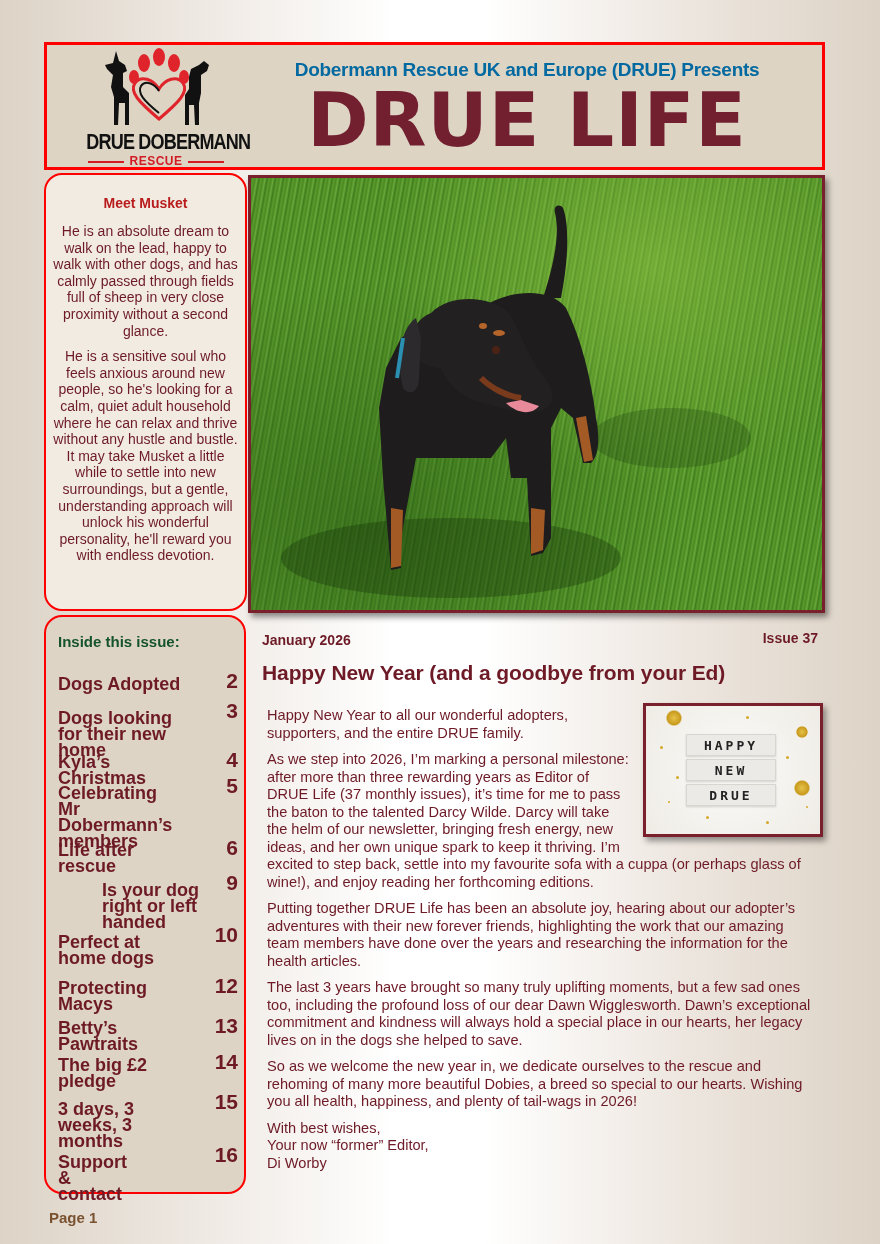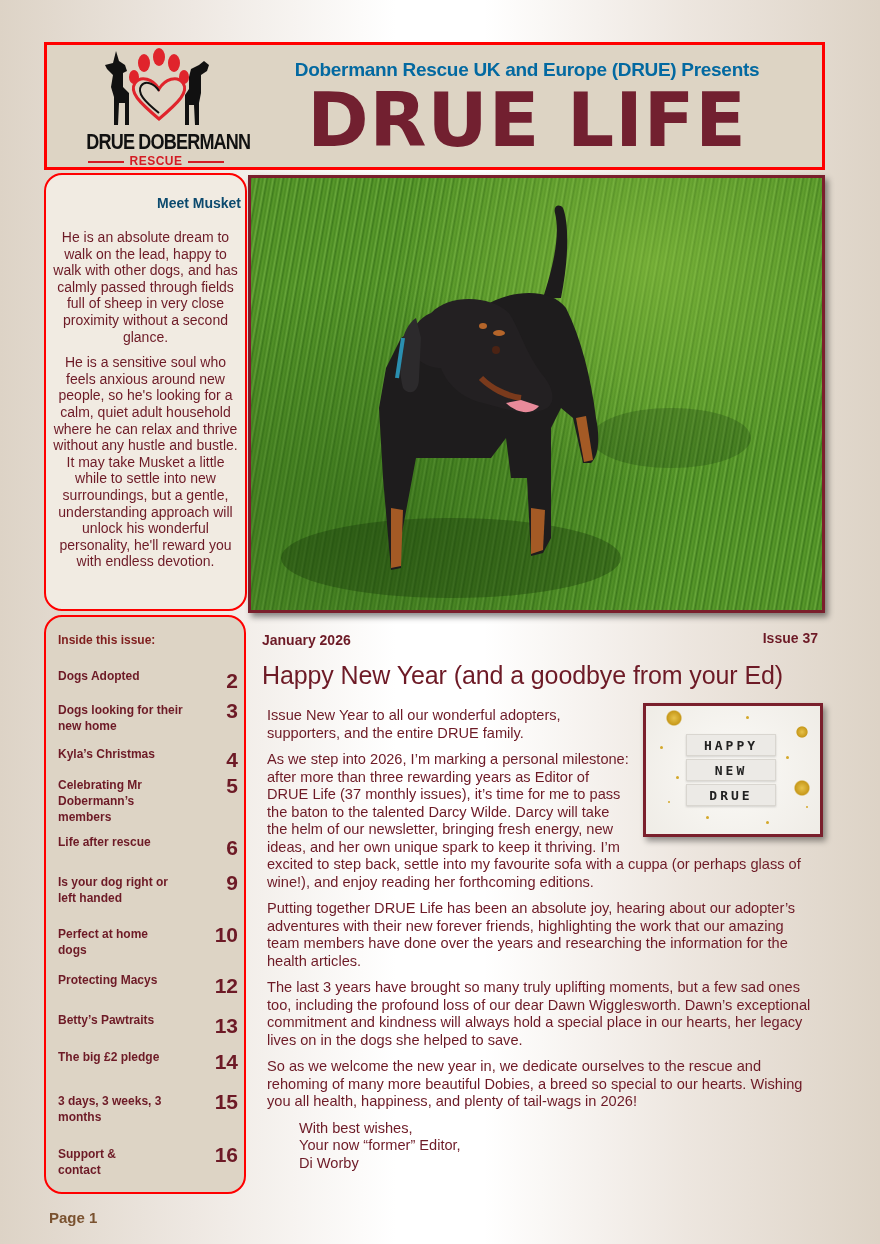--- a/index.html
+++ b/index.html
@@ -42,21 +42,21 @@
     font-weight: 900; font-size: 74px; color: #722030; letter-spacing: 1px;
     font-family: "DejaVu Sans", sans-serif;
   }
 
   
   .musket-box {
     position: absolute; left: 44px; top: 173px; width: 203px; height: 438px;
     background: #f1ebe2; border: 2px solid #ff0000; border-radius: 18px;
     padding: 20px 4px 0 4px; text-align: center;
   }
-  .musket-title { font-weight: bold; font-size: 14px; color: #0c4a6e; margin-bottom: 18px; text-align: right; }
+  .musket-title { font-weight: bold; font-size: 14px; color: #b91c1c; margin-bottom: 12px; }
   .musket-box p { font-size: 14px; line-height: 16.6px; color: #6d1a26; margin-bottom: 9px; }
 
   
   .photo {
     position: absolute; left: 248px; top: 175px; width: 577px; height: 438px;
     border: 3px solid #7a1f2c; box-shadow: 3px 4px 6px rgba(0,0,0,0.45);
     overflow: hidden;
     background:
       radial-gradient(ellipse at 70% 20%, rgba(150,200,70,0.5) 0%, rgba(0,0,0,0) 45%),
       radial-gradient(ellipse at 20% 80%, rgba(40,90,20,0.55) 0%, rgba(0,0,0,0) 50%),
@@ -64,39 +64,39 @@
       #4d8c25;
   }
   .photo svg { position: absolute; left: 0; top: 0; }
 
   
   .contents-box {
     position: absolute; left: 44px; top: 615px; width: 202px; height: 579px;
     background: #ddd4c5; border: 2px solid #ff0000; border-radius: 18px;
     padding: 16px 10px 0 12px;
   }
-  .contents-title { font-weight: bold; font-size: 12px; color: #7f1d1d; margin-bottom: 10px; }
+  .contents-title { font-weight: bold; font-size: 15px; color: #14532d; margin-bottom: 10px; }
   .toc-item { position: absolute; left: 12px; width: 180px; }
   .toc-label {
-    position: absolute; left: 0; top: 0; width: 130px;
-    font-weight: bold; font-size: 12px; line-height: 16px; color: #6d1a26;
+    position: absolute; left: 0; top: 8px; width: 130px;
+    font-weight: bold; font-size: 18px; line-height: 16px; color: #6d1a26;
   }
   .toc-page {
     position: absolute; right: 0; width: 40px; text-align: right;
     font-weight: bold; font-size: 21px; color: #6d1a26;
   }
 
   .page-footer {
     position: absolute; left: 49px; top: 1209px; font-weight: bold; font-size: 15px; color: #7a5230;
   }
 
   
   .issue-date { position: absolute; left: 262px; top: 632px; font-weight: bold; font-size: 14px; color: #6d1a26; }
   .issue-num { position: absolute; left: 730px; top: 630px; width: 88px; text-align: right; font-weight: bold; font-size: 14px; color: #6d1a26; }
-  .article-title { position: absolute; left: 262px; top: 661px; font-weight: normal; font-size: 25px; color: #6d1a26; letter-spacing: -0.1px; }
+  .article-title { position: absolute; left: 262px; top: 661px; font-weight: bold; font-size: 21px; color: #6d1a26; letter-spacing: -0.1px; }
 
   .article {
     position: absolute; left: 267px; top: 707px; width: 548px;
     font-size: 14.6px; line-height: 17.5px; color: #6d1a26;
   }
   .article p { margin-bottom: 9px; }
   .ny-image {
     float: right; width: 180px; height: 134px; margin: -4px -8px 4px 12px;
     border: 3px solid #7a1f2c; box-shadow: 3px 4px 6px rgba(0,0,0,0.4);
     background: radial-gradient(circle at 50% 50%, #fbfaf7 0%, #efece6 100%);
@@ -107,21 +107,21 @@
     display: flex; flex-direction: column; justify-content: space-between;
   }
   .ny-row {
     height: 22px; background: #eceae6; border: 1px solid #d9d6d0;
     box-shadow: 0 1px 2px rgba(0,0,0,0.15);
     text-align: center; font-weight: bold; font-size: 13px; line-height: 21px;
     color: #222; letter-spacing: 3px; font-family: "DejaVu Sans Mono", monospace;
   }
   .confetti { position: absolute; border-radius: 50%; background: #d4a82a; }
   .bow { position: absolute; width: 16px; height: 16px; background: radial-gradient(circle, #e7c24a 0%, #c89a1c 60%, rgba(0,0,0,0) 72%); }
-  .signoff { line-height: 17.5px; margin-left: 32px; }
+  .signoff { line-height: 17.5px; }
 </style>
 </head>
 <body>
 
 <header class="masthead">
   <div class="logo">
     <svg width="115" height="82" viewBox="0 0 115 82">
 
       <path d="M14 16 L17 4 L20 14 L26 18 L28 24 L24 26 L24 40 L30 46 L30 78 L26 78 L26 56 L20 56 L19 78 L15 78 L15 50 L12 40 L14 28 L8 22 L6 18 Z" fill="#111"></path>
 
@@ -195,21 +195,21 @@
   </div>
   <div class="toc-item" style="top:160px;">
     <span class="toc-label" style="width:110px;">Celebrating Mr Dobermann’s members</span>
     <span class="toc-page" style="top:-3px;">5</span>
   </div>
   <div class="toc-item" style="top:217px;">
     <span class="toc-label">Life after rescue</span>
     <span class="toc-page" style="top:2px;">6</span>
   </div>
   <div class="toc-item" style="top:257px;">
-    <span class="toc-label" style="width:125px;">Is your dog right or left handed</span>
+    <span class="toc-label" style="width:125px;margin-left:44px;">Is your dog right or left handed</span>
     <span class="toc-page" style="top:-3px;">9</span>
   </div>
   <div class="toc-item" style="top:309px;">
     <span class="toc-label" style="width:118px;">Perfect at home dogs</span>
     <span class="toc-page" style="top:-3px;">10</span>
   </div>
   <div class="toc-item" style="top:355px;">
     <span class="toc-label">Protecting Macys</span>
     <span class="toc-page" style="top:2px;">12</span>
   </div>
@@ -249,21 +249,21 @@
     <span class="confetti" style="left:120px;top:115px;width:3px;height:3px;"></span>
     <span class="confetti" style="left:100px;top:10px;width:3px;height:3px;"></span>
     <span class="confetti" style="left:160px;top:100px;width:2px;height:2px;"></span>
     <span class="confetti" style="left:22px;top:95px;width:2px;height:2px;"></span>
     <div class="ny-board">
       <div class="ny-row">HAPPY</div>
       <div class="ny-row">NEW</div>
       <div class="ny-row">DRUE</div>
     </div>
   </div>
-  <p>Issue New Year to all our wonderful adopters, supporters, and the entire DRUE family.</p>
+  <p>Happy New Year to all our wonderful adopters, supporters, and the entire DRUE family.</p>
   <p>As we step into 2026, I’m marking a personal milestone: after more than three rewarding years as Editor of DRUE Life (37 monthly issues), it’s time for me to pass the baton to the talented Darcy Wilde. Darcy will take the helm of our newsletter, bringing fresh energy, new ideas, and her own unique spark to keep it thriving.  I’m excited to step back, settle into my favourite sofa with a cuppa (or perhaps glass of wine!), and enjoy reading her forthcoming editions.</p>
   <p>Putting together DRUE Life has been an absolute joy, hearing about our adopter’s adventures with their new forever friends, highlighting the work that our amazing team members have done over the years and researching the information for the health articles.</p>
   <p>The last 3 years have brought so many truly uplifting moments, but a few sad ones too, including the profound loss of our dear Dawn Wigglesworth. Dawn’s exceptional commitment and kindness will always hold a special place in our hearts, her legacy lives on in the dogs she helped to save.</p>
   <p>So as we welcome the new year in, we dedicate ourselves to the rescue and rehoming of many more beautiful Dobies, a breed so special to our hearts.  Wishing you all health, happiness, and plenty of tail-wags in 2026!</p>
   <div class="signoff">
     <div>With best wishes,</div>
     <div>Your now “former” Editor,</div>
     <div>Di Worby</div>
   </div>
 </article>

